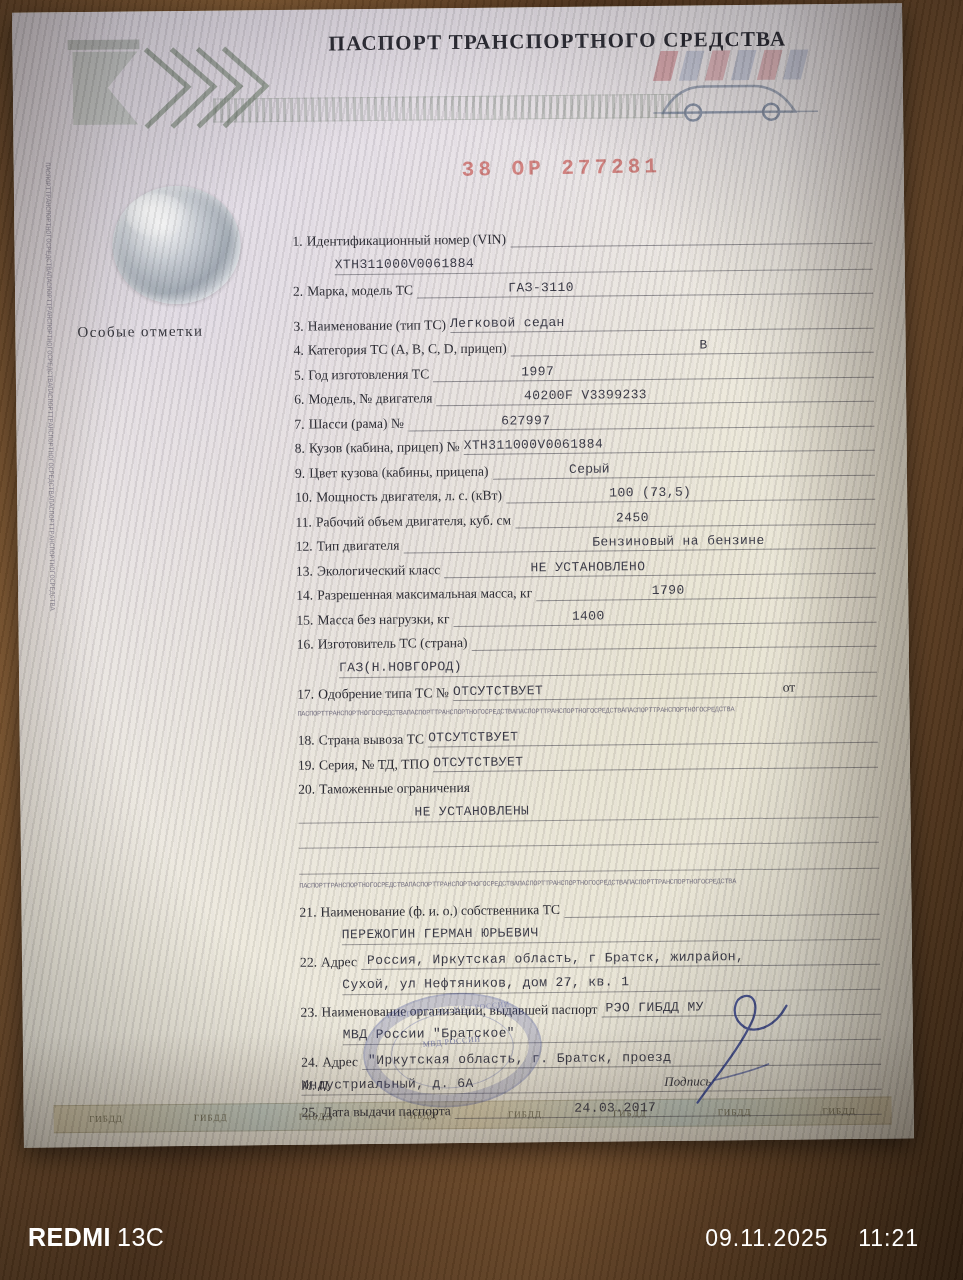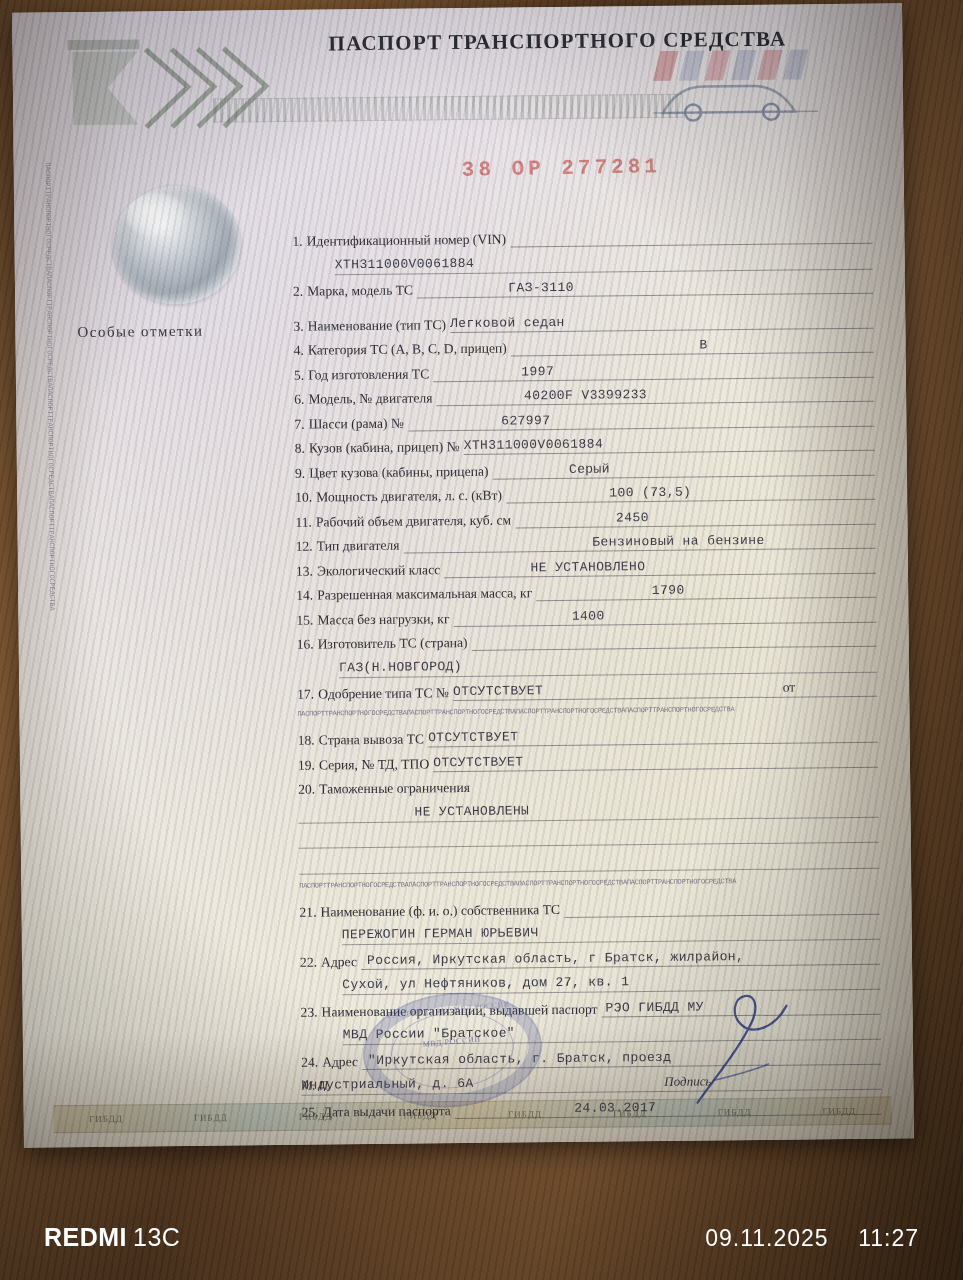--- a/index.html
+++ b/index.html
@@ -366,21 +366,21 @@
     position: absolute;
     left: 0;
     bottom: 0;
     width: 963px;
     height: 112px;
     z-index: 20;
     pointer-events: none;
   }
   .cam-brand {
     position: absolute;
-    left: 44px;
+    left: 28px;
     bottom: 28px;
     font-family: "Liberation Sans", sans-serif;
     font-size: 25px;
     color: #ffffff;
     letter-spacing: .5px;
   }
   .cam-brand b { font-weight: bold; }
   .cam-brand span.model { font-weight: normal; margin-left: 6px; }
   .cam-stamp {
     position: absolute;
@@ -697,16 +697,16 @@
 
   <div class="vignette"></div>
 
   <div class="cam-bar">
     <div class="cam-brand">
       <b>REDMI</b><span class="model">13C</span>
     </div>
     <div class="cam-stamp">
       <span>09.11.2025</span>
       &nbsp;&nbsp;
-      <span>11:27</span>
+      <span>11:21</span>
     </div>
   </div>
 </div>
 
 </body></html>

